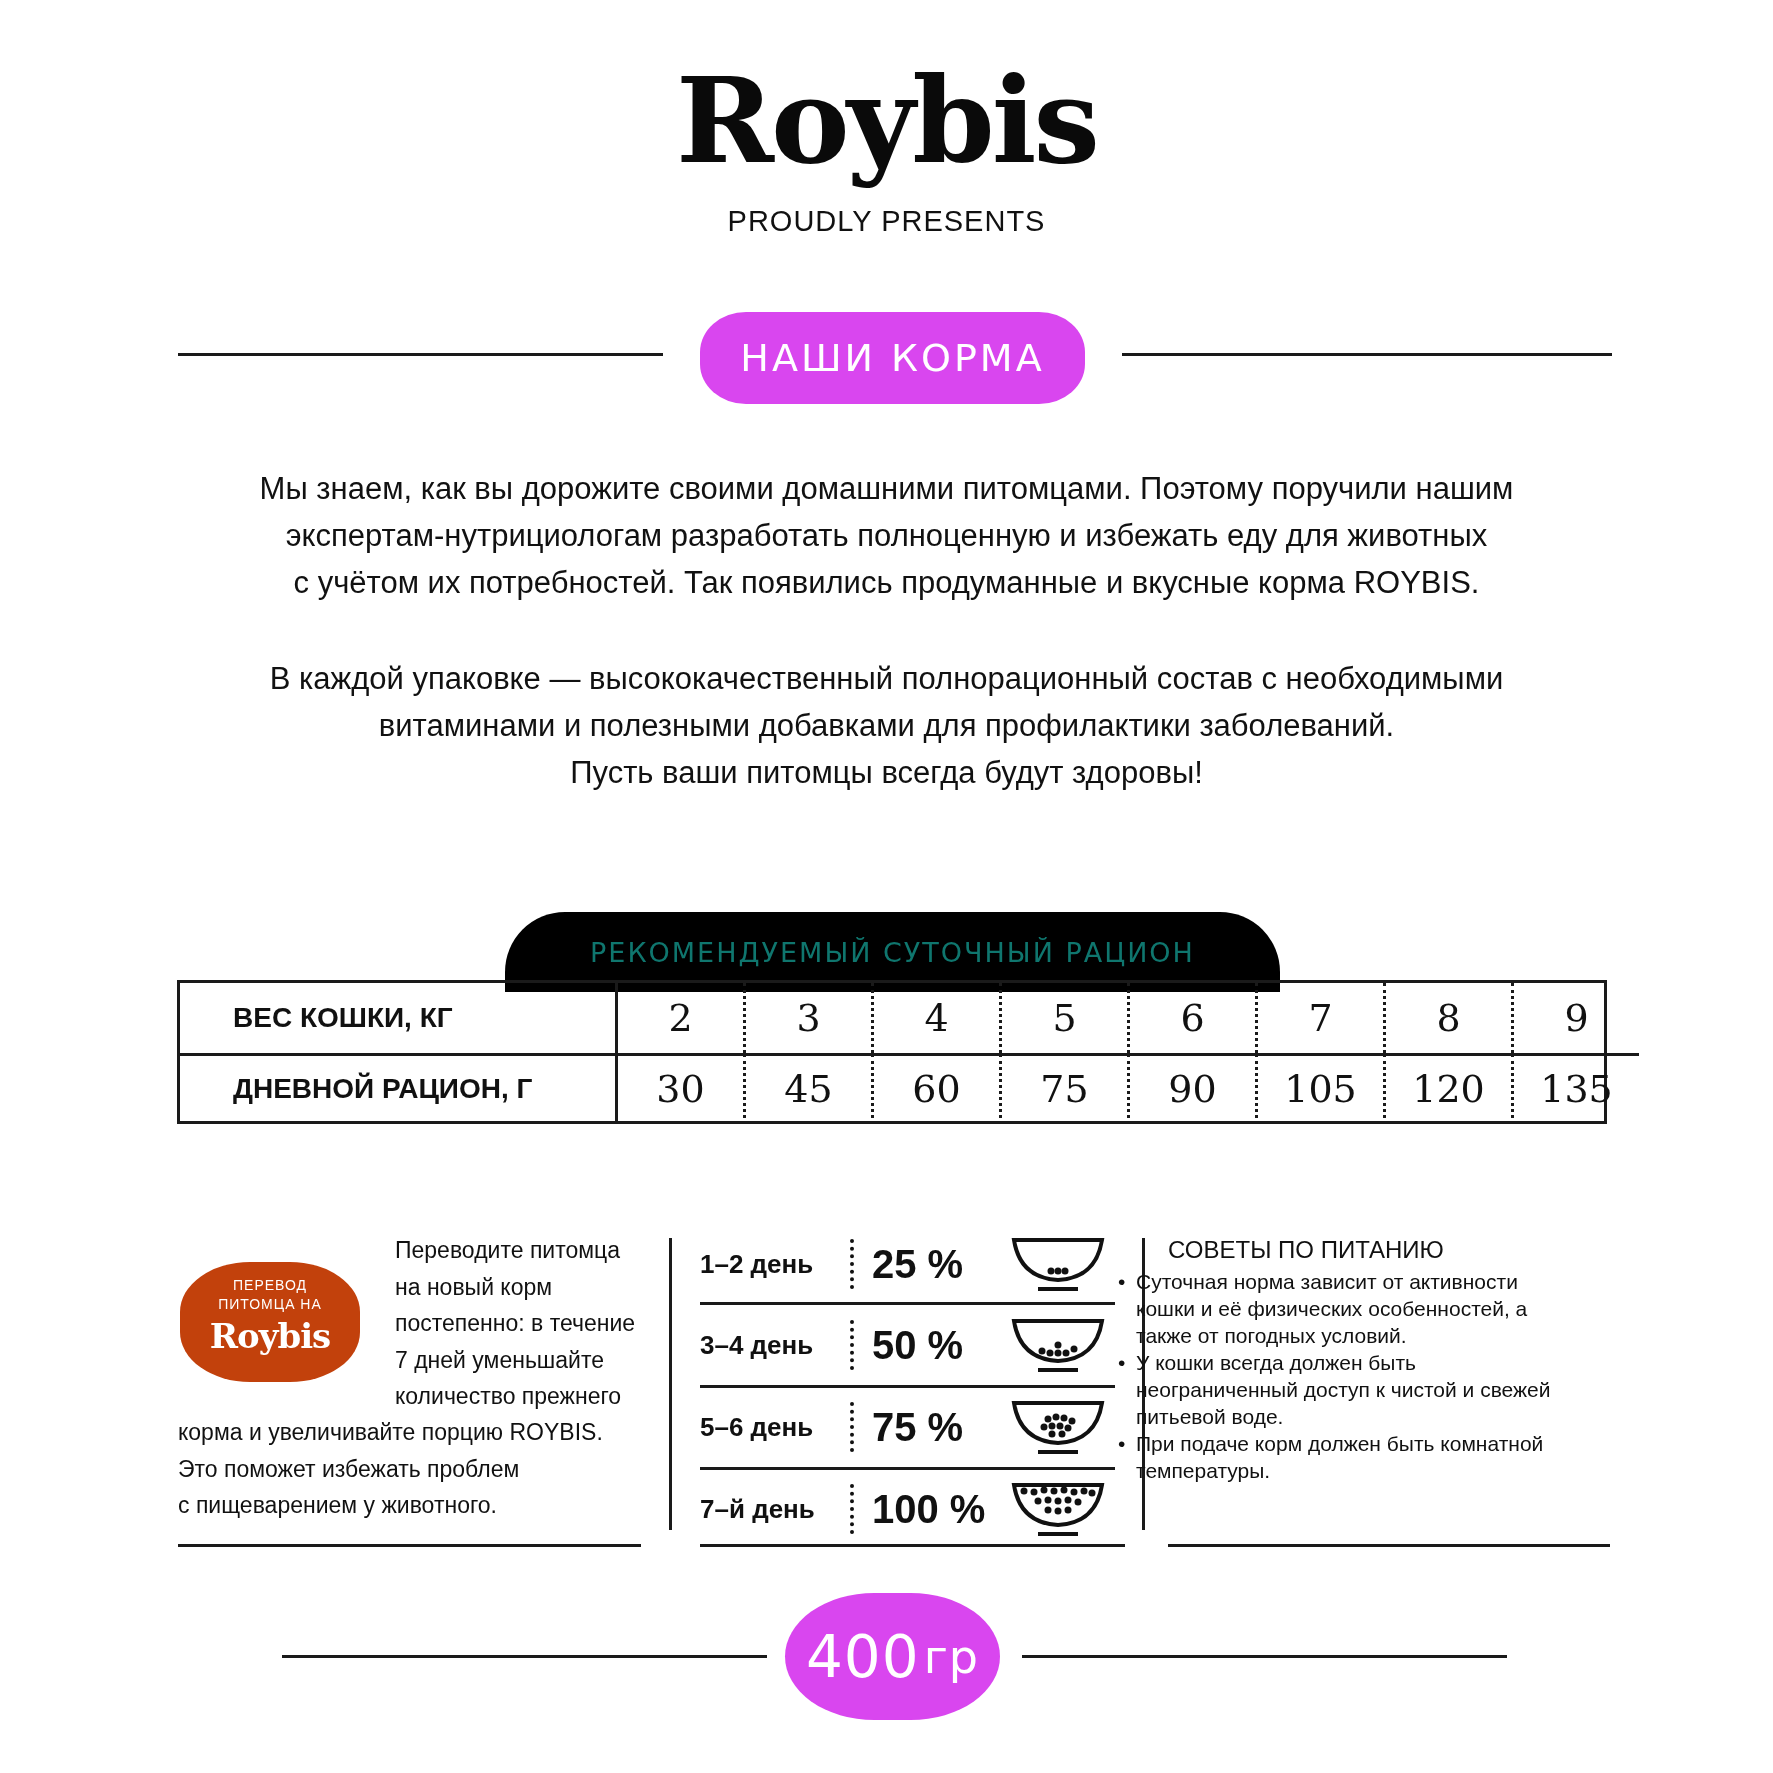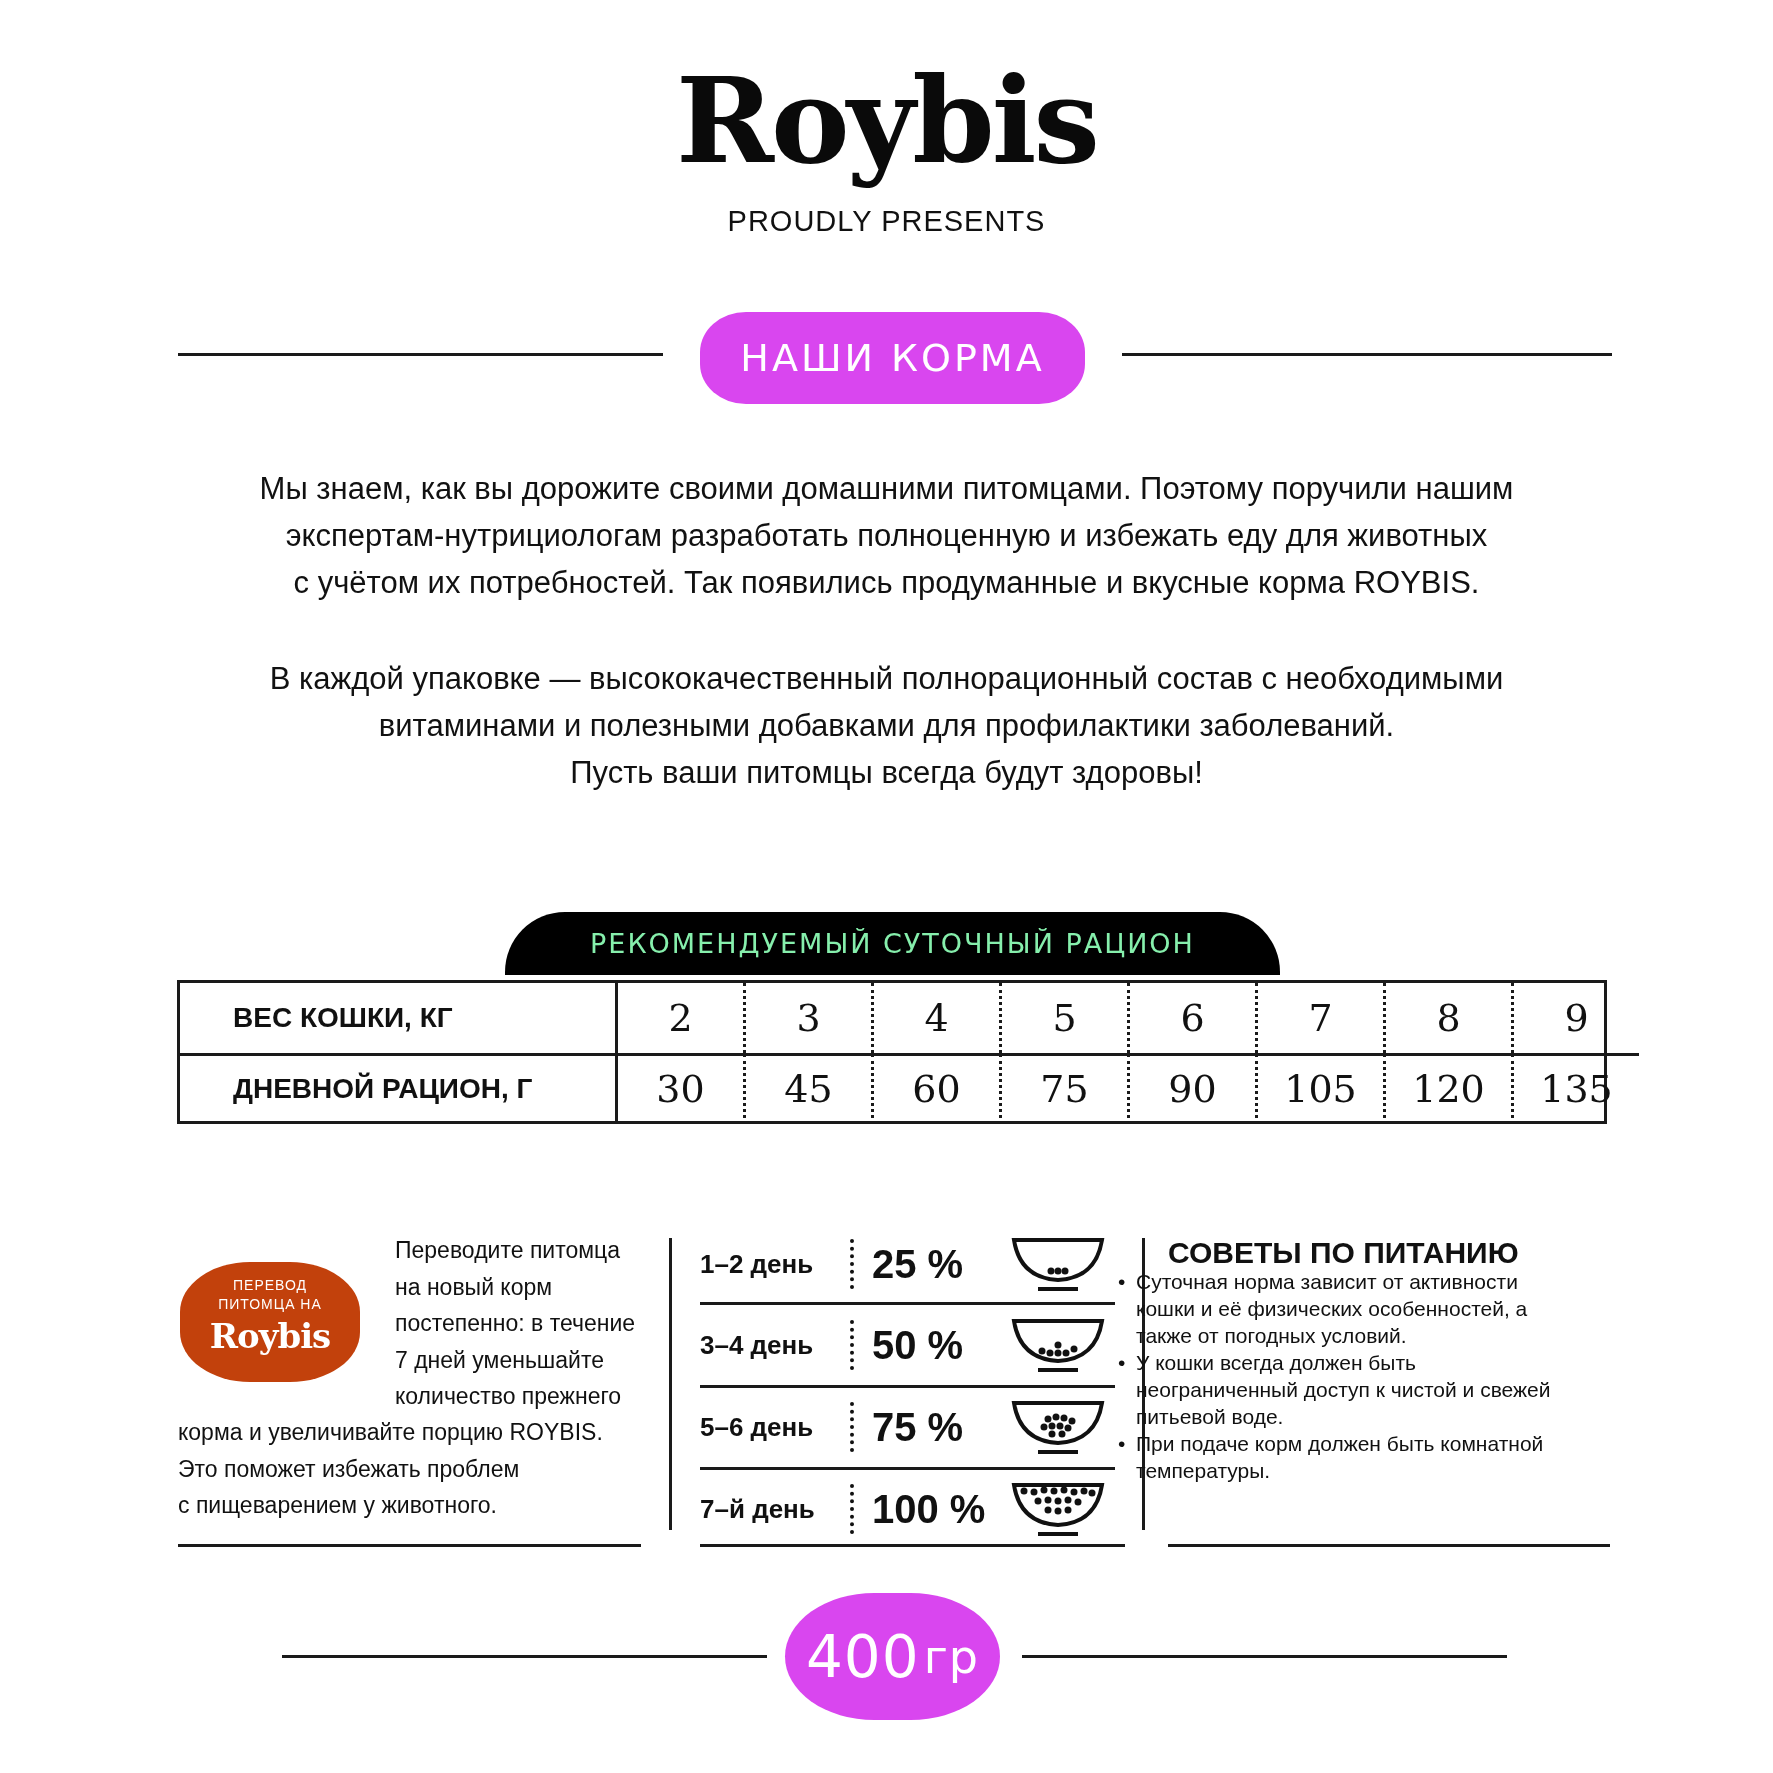--- a/index.html
+++ b/index.html
@@ -19,21 +19,21 @@
   .badge { background: #d946ef; color: #fff; display: flex; align-items: center; justify-content: center;
            font-family: "DejaVu Sans", sans-serif; letter-spacing: 3px; }
   .badge-ours { left: 700px; top: 312px; width: 385px; height: 92px; border-radius: 46px / 40px;
                 font-size: 38px; }
 
   .intro { left: 150px; width: 1473px; text-align: center; font-family: "Liberation Sans", sans-serif;
            font-size: 31px; line-height: 47px; color: #111; }
   .intro p { margin: 0; }
 
   
-  .tab-head { left: 505px; top: 912px; width: 775px; height: 63px; background: #000; color: #86efac;
+  .tab-head { left: 505px; top: 912px; width: 775px; height: 80px; background: #000; color: #0f766e;
               border-radius: 60px 60px 0 0; display: flex; align-items: center; justify-content: center;
               font-family: "DejaVu Sans", sans-serif; font-size: 27px; letter-spacing: 2px; }
   .table { left: 177px; top: 980px; width: 1430px; height: 144px; border: 3px solid #1a1a1a; box-sizing: border-box; }
   .trow { position: absolute; left: 0; width: 100%; height: 70px; display: flex; padding-left: 35px; }
   .trow.r1 { top: 0; border-bottom: 3px solid #1a1a1a; }
   .trow.r2 { top: 71px; }
   .tlabel { width: 403px; border-right: 3px solid #1a1a1a; display: flex; align-items: center;
             padding-left: 18px; box-sizing: border-box; font-family: "Liberation Sans", sans-serif;
             font-weight: bold; font-size: 28px; }
   .tcell { flex: 1; display: flex; align-items: center; justify-content: center;
@@ -48,21 +48,21 @@
   .transfer-text { font-family: "Liberation Sans", sans-serif; font-size: 23px; line-height: 36.5px; color: #111; }
   .vline { width: 3px; background: #1a1a1a; }
 
   .day-row { left: 700px; width: 415px; height: 82px; display: flex; align-items: center; }
   .day-row .day { width: 150px; font-family: "Liberation Sans", sans-serif; font-weight: bold; font-size: 26px; }
   .day-row .sep { width: 4px; height: 50px; border-left: 4px dotted #111; margin-right: 14px; }
   .day-row .pct { width: 130px; font-family: "Liberation Sans", sans-serif; font-weight: bold; font-size: 40px; }
   .day-row .bowl { width: 100px; height: 60px; margin-left: 6px; }
   .day-divider { left: 700px; width: 415px; height: 3px; background: #1a1a1a; }
 
-  .tips-title { left: 1168px; top: 1236px; font-family: "Liberation Sans", sans-serif; font-weight: bold; font-size: 30px; }
+  .tips-title { left: 1168px; top: 1236px; font-family: "Liberation Sans", sans-serif; font-weight: normal; font-size: 24px; }
   .tips { left: 1118px; top: 1268px; width: 460px; font-family: "Liberation Sans", sans-serif; font-size: 21px; line-height: 27px; }
   .tips .tip { position: relative; padding-left: 18px; }
   .tips .tip::before { content: "•"; position: absolute; left: 0; top: 0; }
 
   .badge-weight { left: 785px; top: 1593px; width: 215px; height: 127px; border-radius: 90px / 64px;
                   font-size: 58px; letter-spacing: 1px; }
   .badge-weight .unit { font-size: 46px; margin-left: 4px; }
 </style>
 </head>
 <body>

